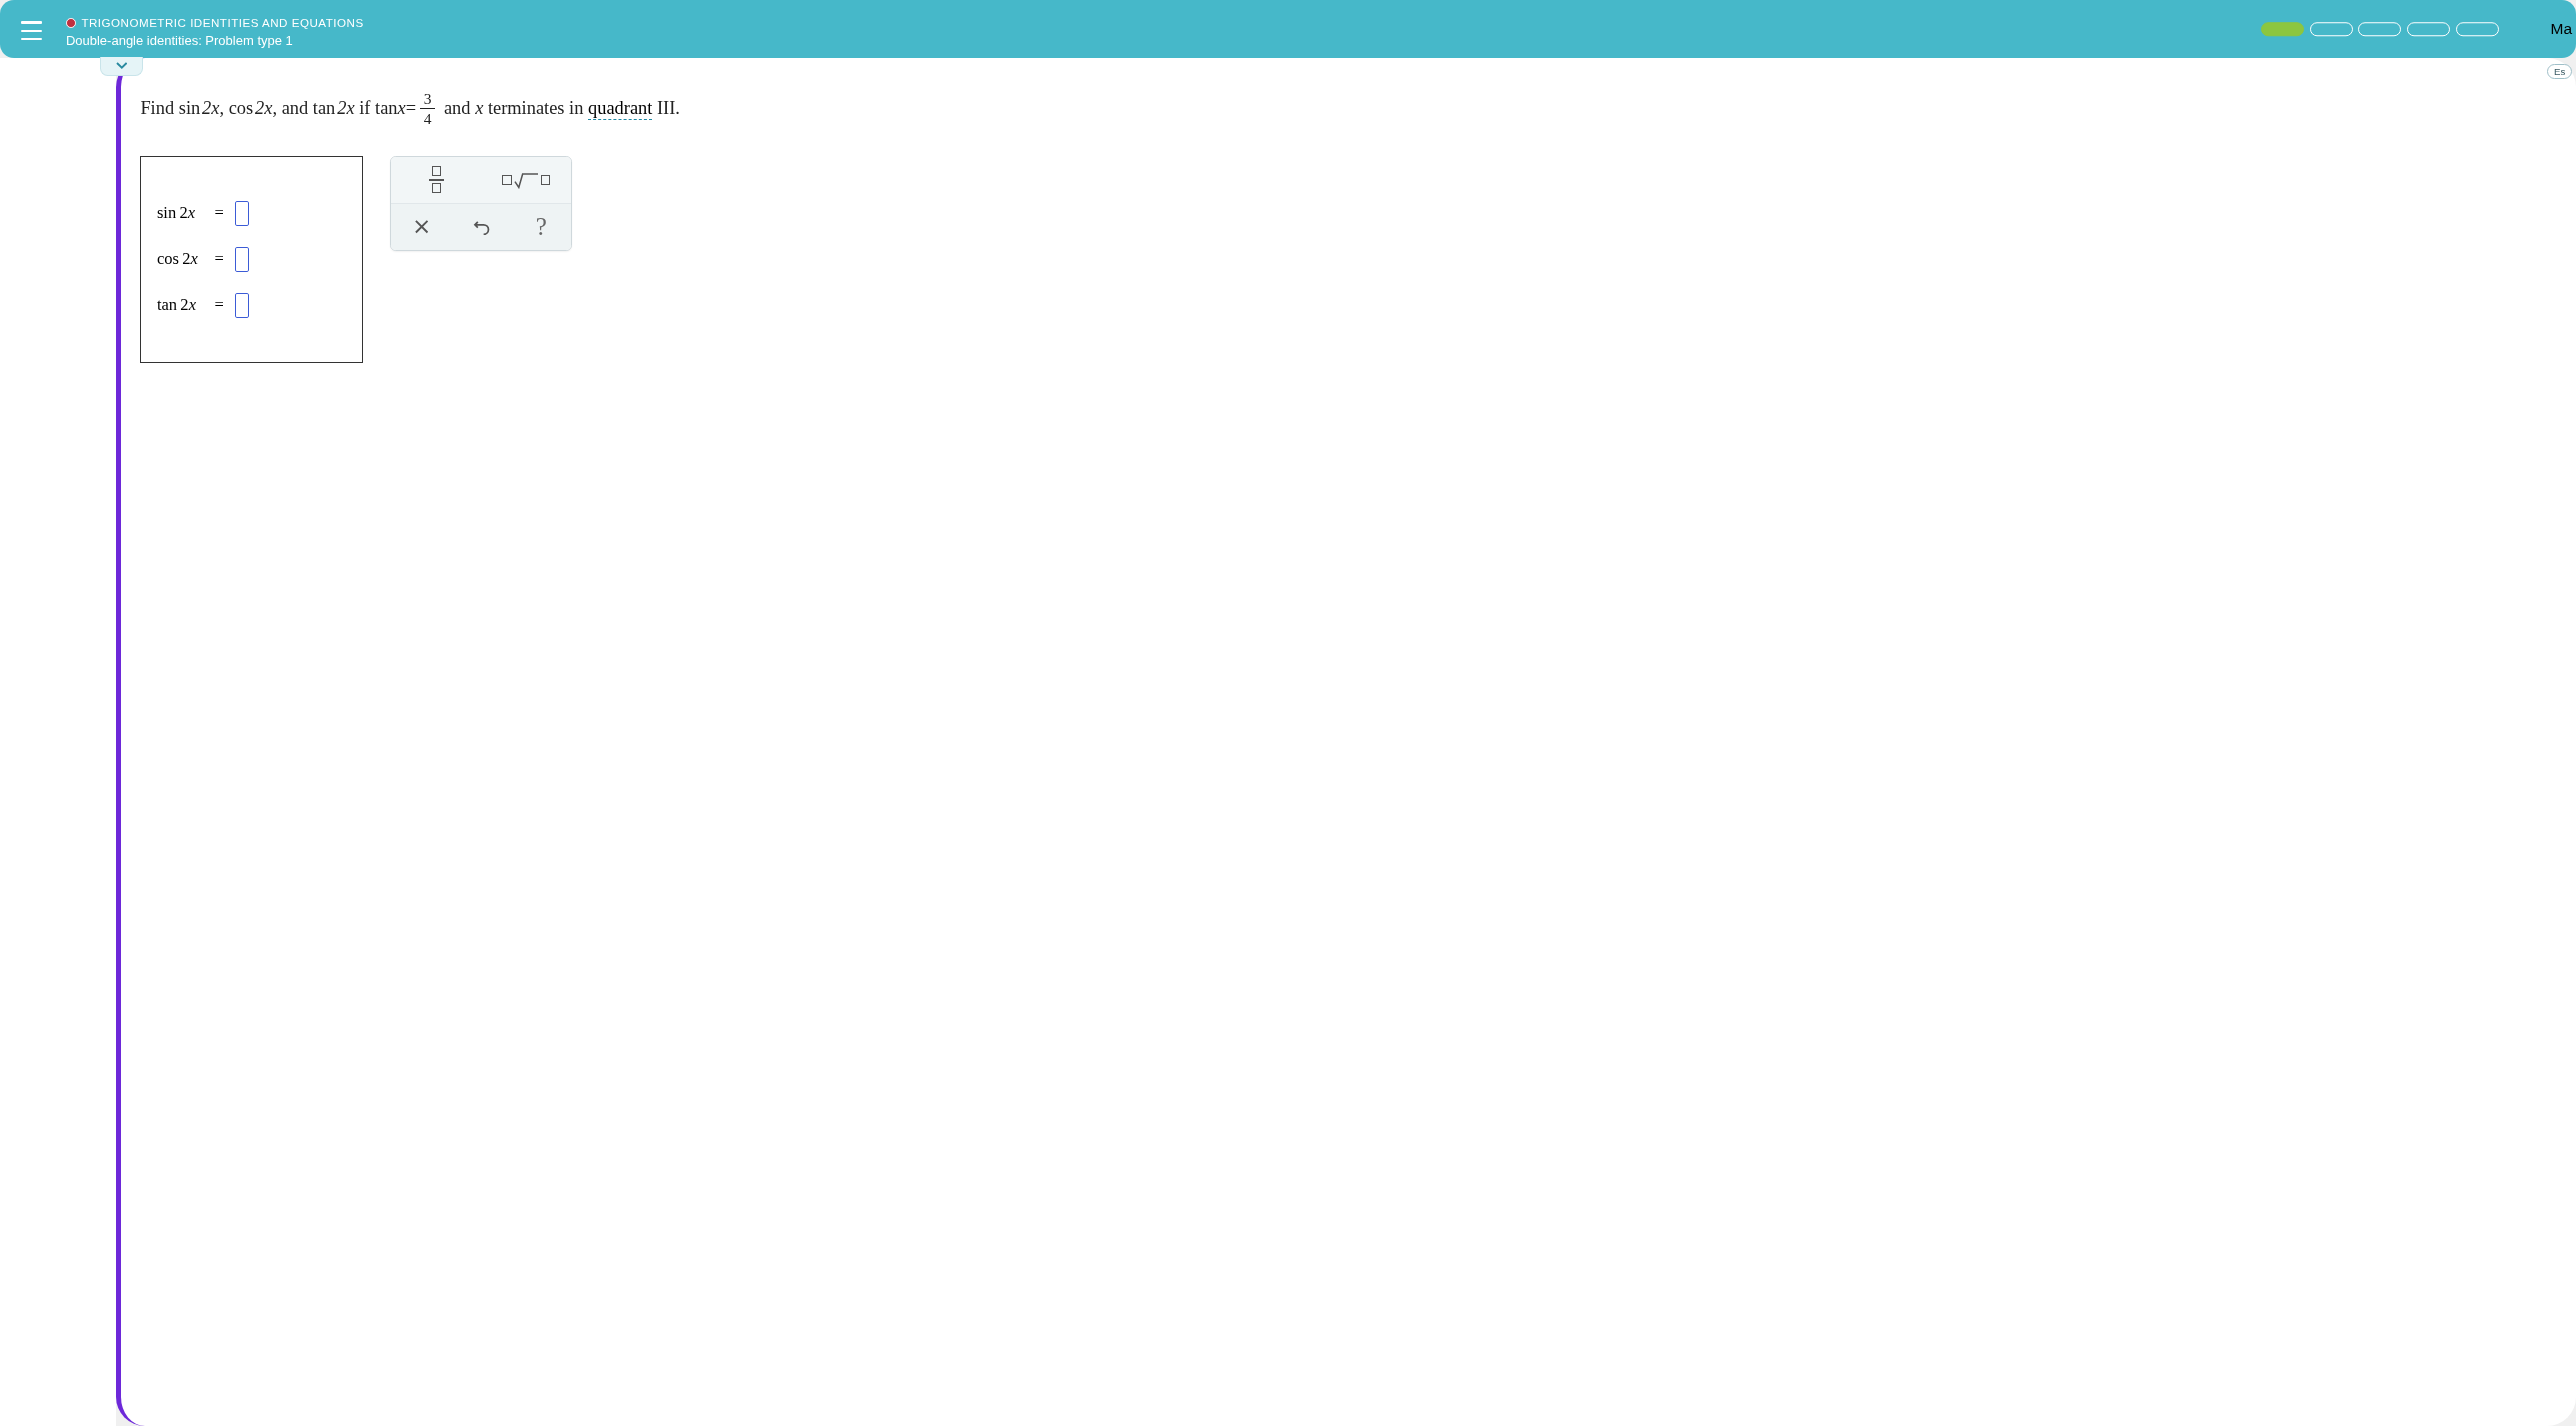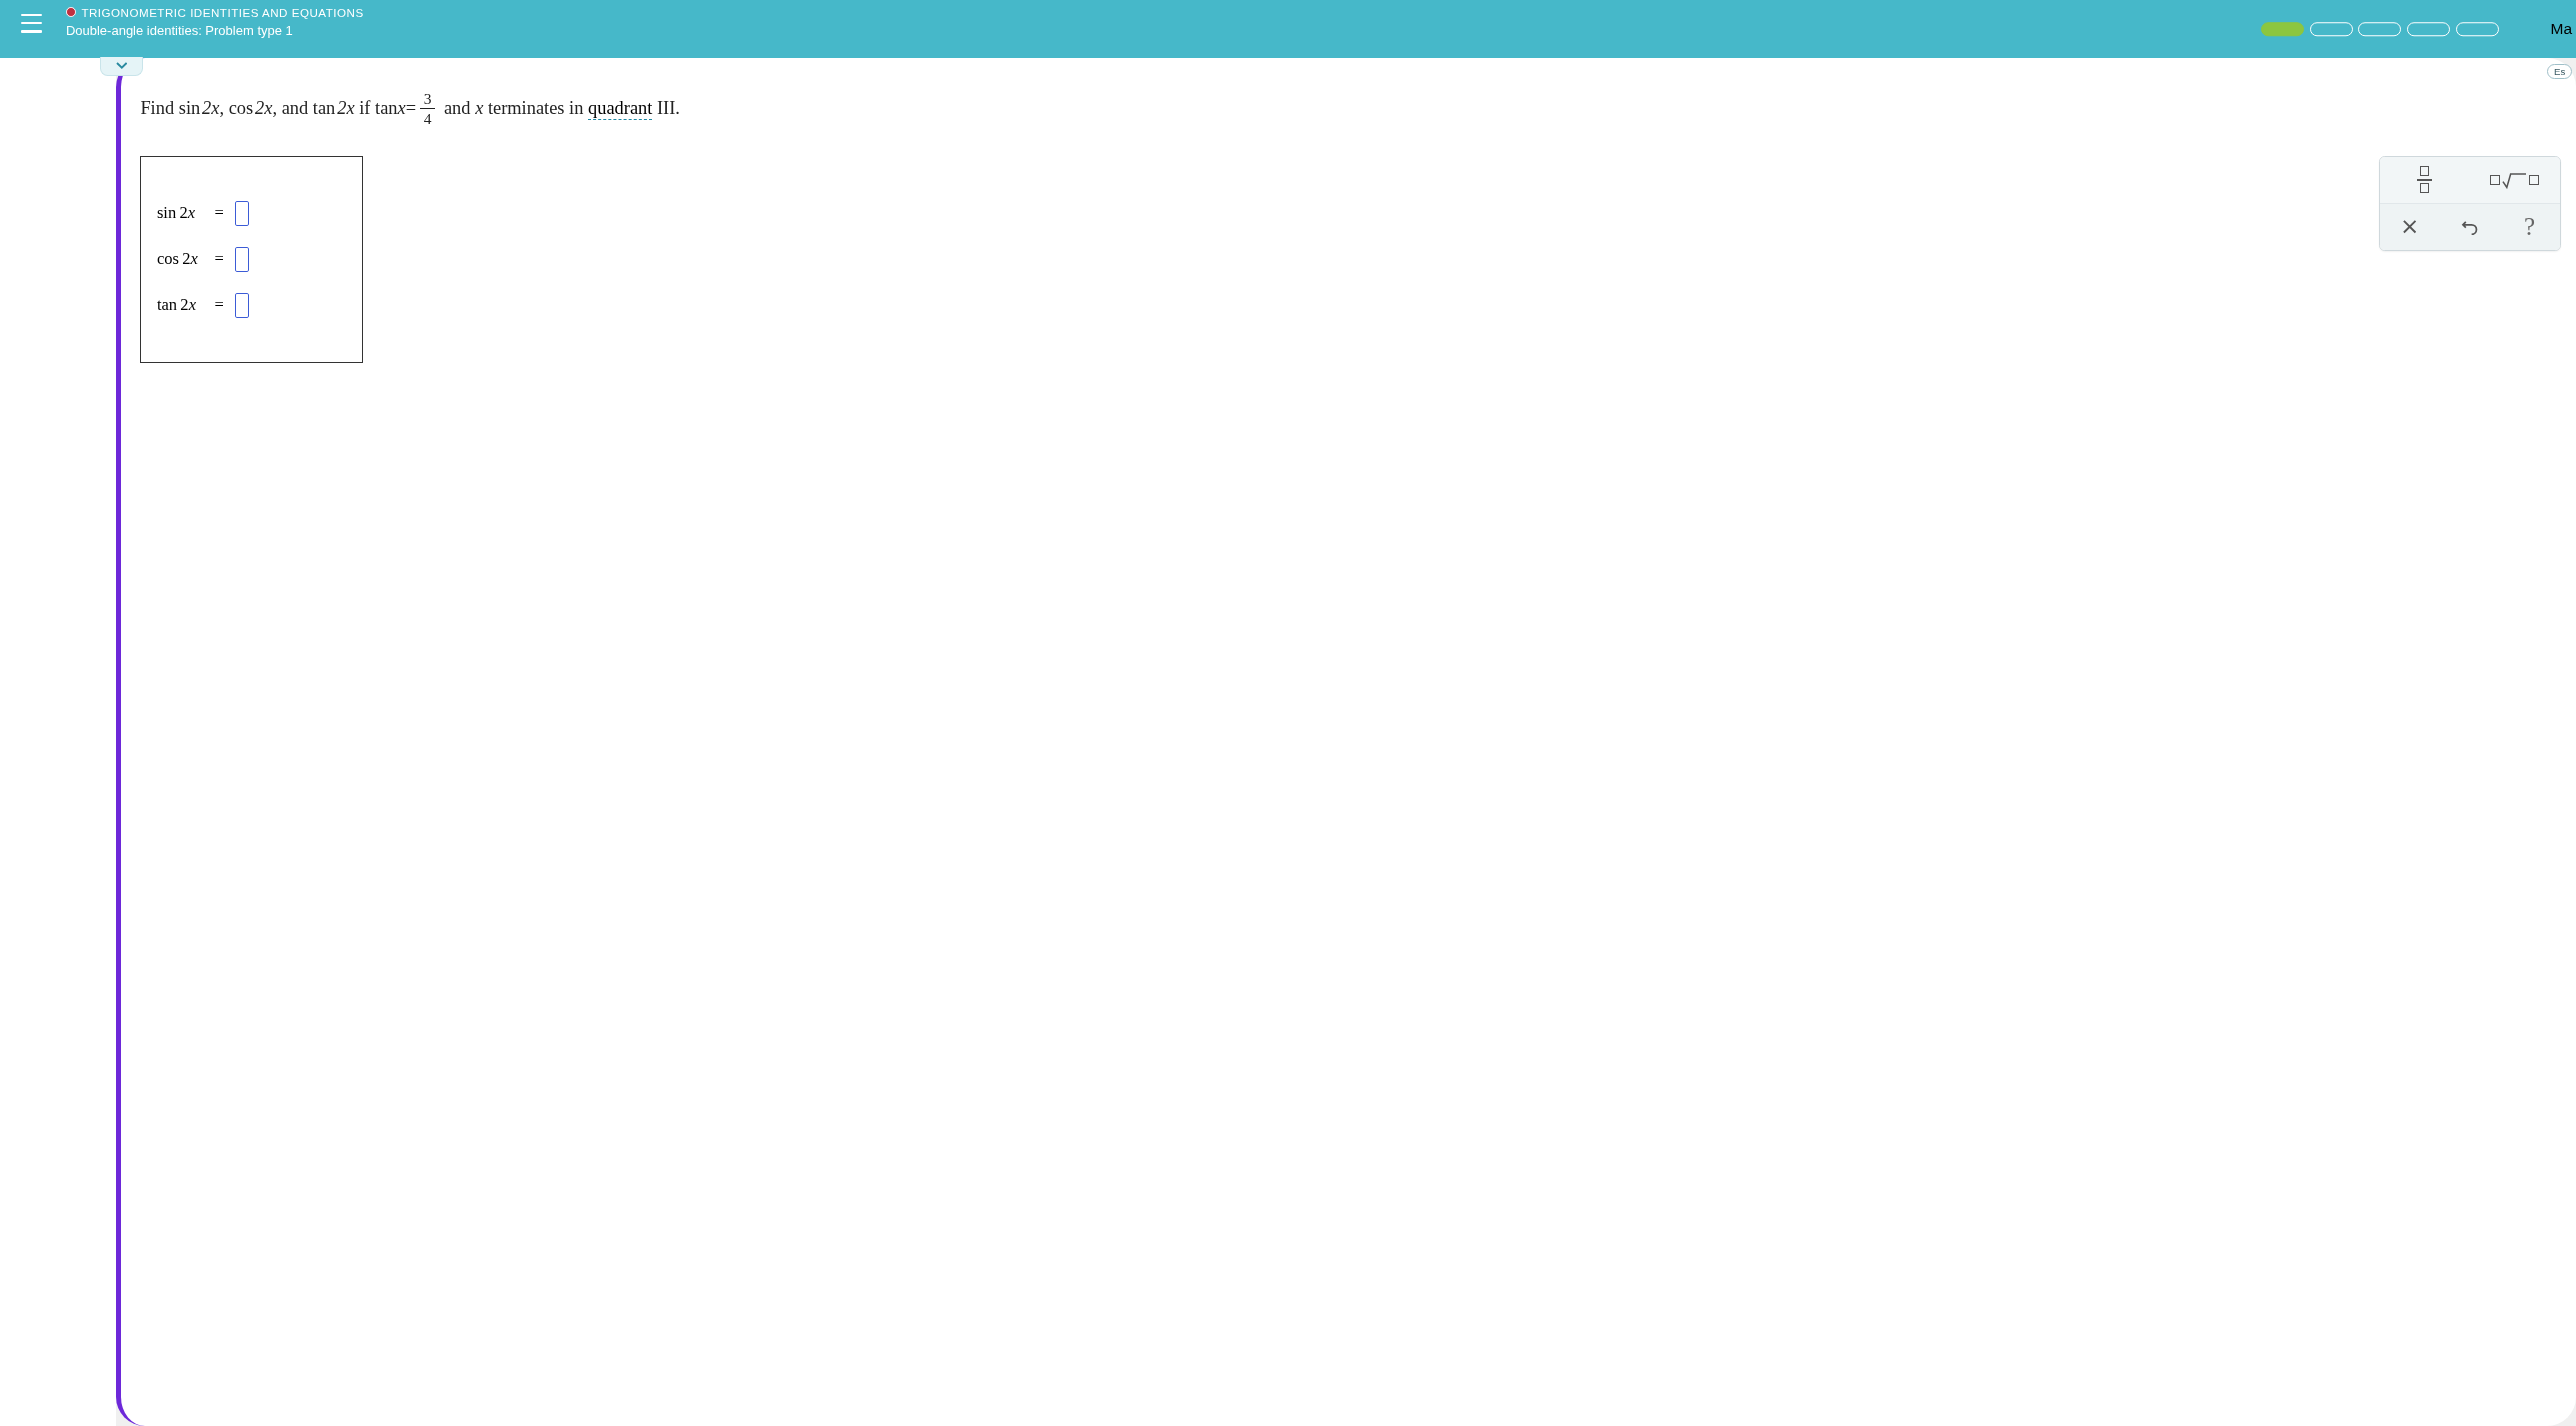--- a/index.html
+++ b/index.html
@@ -5,24 +5,25 @@
   * { box-sizing: border-box; margin: 0; padding: 0; }
   html, body { height: 100%; font-family: Arial, Helvetica, sans-serif; }
   body { background: #f0f0f0; overflow: hidden; }
 
   .app { display: flex; flex-direction: column; height: 100%; }
 
   .header {
     background: #46b8c9;
     color: #fff;
     display: flex;
-    align-items: flex-start;
+    align-items: flex-end;
     padding: 5.8px 13.5px 9.7px 13.5px;
     position: relative;
     min-height: 58px;
+    border-radius: 14px;
   }
   .menu-btn {
     width: 35px; height: 35px; display:flex; align-items:center; justify-content:center;
     cursor:pointer; margin-right:17.4px;
   }
   .menu-btn .bar { width:21px; height:2.4px; background:#fff; margin:2.9px 0; border-radius:1px; }
   .menu-btn-inner { display:flex; flex-direction:column; }
 
   .header-texts { display:flex; flex-direction:column; }
   .breadcrumb { font-size:11.6px; letter-spacing:0.5px; display:flex; align-items:center; gap:5.8px; }
@@ -73,21 +74,21 @@
   }
   .mathit { font-style: italic; }
   .frac {
     display:inline-flex; flex-direction:column; align-items:center;
     font-size:15.5px; line-height:1; margin:0 3.9px; vertical-align:middle;
   }
   .frac .num { padding:0 3.9px 1.9px 3.9px; border-bottom:1.4px solid #222; }
   .frac .den { padding:1.9px 3.9px 0 3.9px; }
   .link { color:#000000; border-bottom:1px dashed #1f8aa5; cursor:pointer; }
 
-  .answer-area { display:flex; gap:27px; align-items:flex-start;justify-content:space-between; }
+  .answer-area { display:flex; gap:27px; align-items:flex-start; }
 
   .answer-box {
     border:1.5px solid #333;
     padding:23px 39px 23px 15.5px;
     min-width:223px;
   }
   .ans-row {
     display:flex; align-items:center; gap:11.6px;
     font-family:"Times New Roman", serif; font-size:16.5px;
     margin:21px 0;

